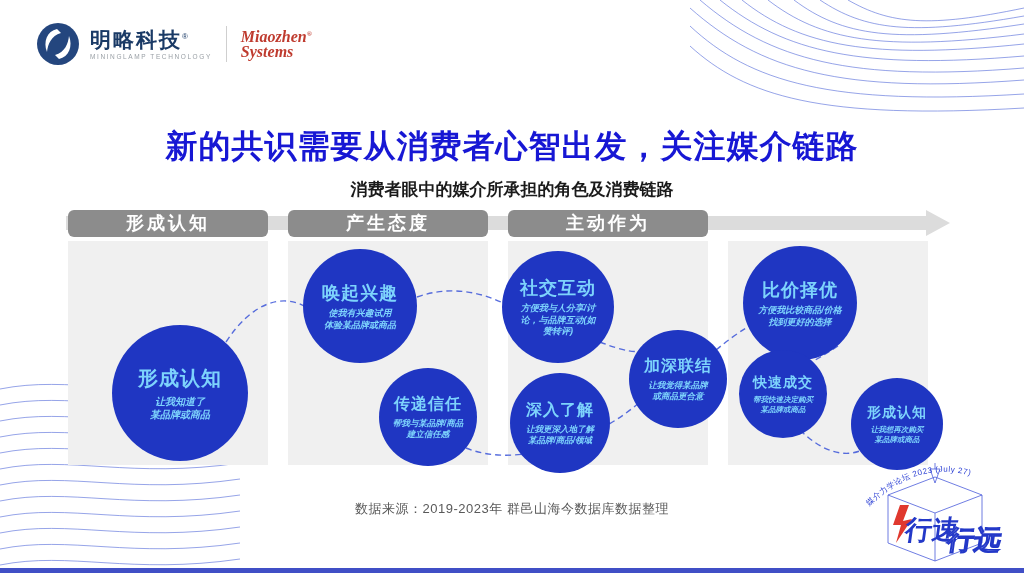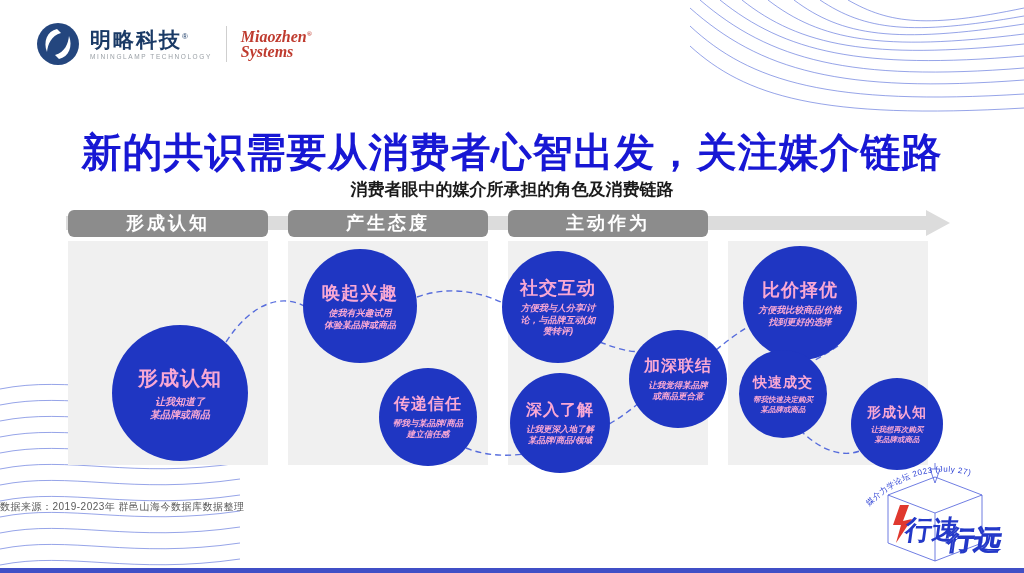--- a/index.html
+++ b/index.html
@@ -17,45 +17,45 @@
   .logo{position:absolute;left:36px;top:22px;display:flex;align-items:center;gap:10px;z-index:5;justify-content:flex-end;}
   .logo-cn{font-size:21px;font-weight:700;color:#1a3a66;letter-spacing:2px;line-height:1;}
   .logo-cn sup{font-size:8px;font-weight:400;}
   .logo-en{font-size:6.5px;color:#9aa0a6;letter-spacing:1.6px;margin-top:3px;}
   .logo-divider{width:1px;height:36px;background:#cfcfcf;margin:0 4px;}
   .miaozhen{font-family:"Liberation Serif","DejaVu Serif",serif;font-style:italic;font-weight:700;
     color:#bf3b2f;font-size:16px;line-height:.95;}
   .miaozhen sup{font-size:7px;}
   
   .title{position:absolute;left:0;top:125px;width:100%;text-align:center;z-index:4;
-    font-size:40px;font-weight:800;color:#1717d4;letter-spacing:1px;}
+    font-size:32px;font-weight:800;color:#1717d4;letter-spacing:1px;}
   .subtitle{position:absolute;left:0;top:178px;width:100%;text-align:center;z-index:4;
     font-size:17px;font-weight:700;color:#1a1a1a;}
   
   .stage-band{position:absolute;left:66px;top:216px;width:862px;height:14px;background:#dcdcdc;z-index:1;}
   .stage-arrowhead{position:absolute;left:926px;top:210px;width:0;height:0;z-index:1;
     border-top:13px solid transparent;border-bottom:13px solid transparent;border-left:24px solid #dcdcdc;}
   .stage-pill{position:absolute;top:210px;width:200px;height:27px;background:#8c8c8c;border-radius:6px;
     color:#ffffff;font-size:18px;font-weight:700;letter-spacing:3px;text-align:center;line-height:27px;z-index:2;}
   .panel{position:absolute;top:241px;width:200px;height:224px;background:#f0f0f0;z-index:1;}
   
   .connectors{position:absolute;left:0;top:0;z-index:3;pointer-events:none;}
   .connectors path{fill:none;stroke:#3b55d8;stroke-width:1.4;stroke-dasharray:6 4;opacity:.85;}
   
-  .node{position:absolute;border-radius:50%;background:#1f36c2;color:#f9a8d4;z-index:4;
+  .node{position:absolute;border-radius:50%;background:#1f36c2;color:#7dd3fc;z-index:4;
     display:flex;flex-direction:column;align-items:center;justify-content:center;text-align:center;padding:4px;box-sizing:border-box;}
   .node-title{font-weight:800;letter-spacing:1px;}
   .node-desc{font-style:italic;font-weight:600;white-space:pre-line;line-height:1.3;margin-top:3px;}
   .node.xl .node-title{font-size:20px;} .node.xl .node-desc{font-size:10px;}
   .node.lg .node-title{font-size:18px;} .node.lg .node-desc{font-size:9px;}
   .node.md .node-title{font-size:16px;text-align:right;} .node.md .node-desc{font-size:8.5px;}
   .node.sm .node-title{font-size:14px;} .node.sm .node-desc{font-size:7.5px;}
   
-  .source-note{position:absolute;left:0;top:500px;width:100%;text-align:left;z-index:4;
-    font-size:10px;color:#595959;letter-spacing:.5px;}
+  .source-note{position:absolute;left:0;top:500px;width:100%;text-align:center;z-index:4;
+    font-size:13px;color:#595959;letter-spacing:.5px;}
   .stamp{position:absolute;right:14px;bottom:8px;z-index:5;}
 </style>
 </head>
 <body>
 
 <div class="slide">
 
   <svg class="contour contour-tr" width="334" height="130" viewBox="0 0 334 130">
     <path d="M 158,0 C 200,24 238,28 334,8"></path>
     <path d="M 130,0 C 175,30 220,36 334,16"></path>

